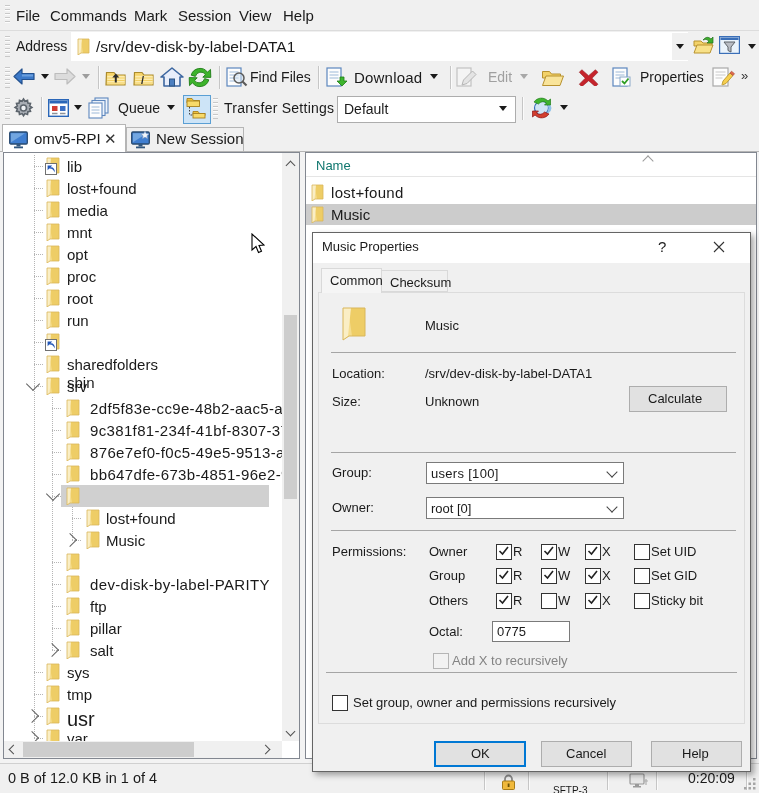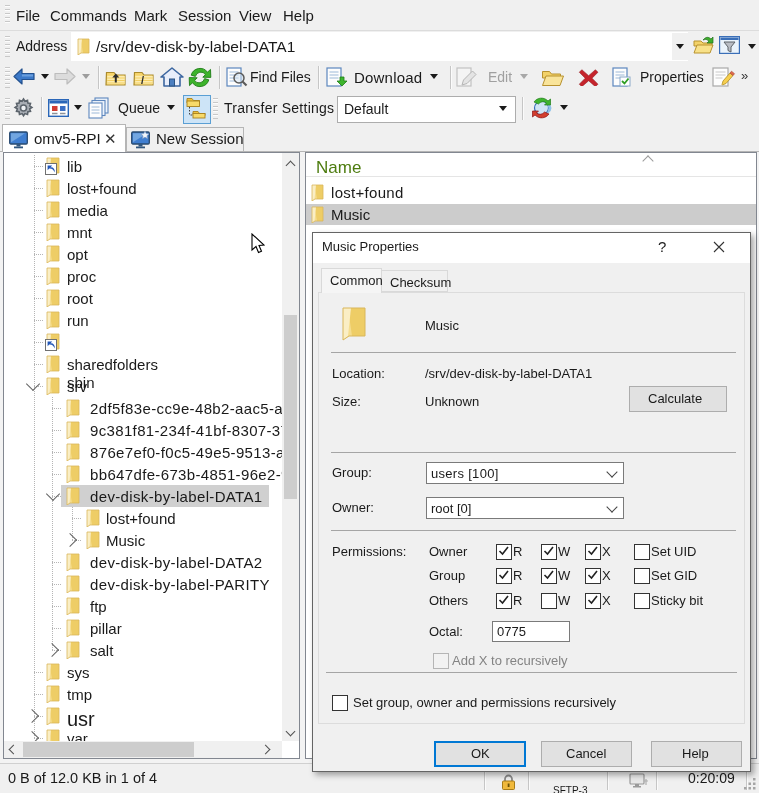--- a/index.html
+++ b/index.html
@@ -182,21 +182,21 @@
 <svg class="ab" style="left:131px;top:131px" width="19" height="18" viewBox="0 0 19 18">
 <rect x="0.7" y="1" width="17.6" height="12" rx="1.2" fill="#3f7ed0" stroke="#27496f" stroke-width="1.3"></rect>
 <path d="M2 2.2 l14 0 -14 9 z" fill="#7fb0e4" opacity="0.8"></path>
 <rect x="7.5" y="13" width="4" height="2.5" fill="#30567e"></rect>
 <rect x="5" y="15.5" width="9" height="1.8" fill="#30567e"></rect>
     <path d="M14 0 l1.2 2.6 2.8 0.3 -2 1.9 0.5 2.8 -2.5 -1.4 -2.5 1.4 0.5 -2.8 -2 -1.9 2.8 -0.3 z" fill="#f2f6fb" stroke="#7a97c0" stroke-width="0.7"></path>
   </svg>
 <div class="t" style="left:156px;top:131px;font-size:15px">New Session</div>
 <div class="ab" style="left:3px;top:152px;width:297px;height:607px;background:#fff;border:1px solid #828790;box-sizing:border-box"></div>
 <div class="ab" style="left:305px;top:152px;width:452px;height:607px;background:#fff;border:1px solid #828790;box-sizing:border-box"></div>
-<div class="t" style="left:316px;top:159px;font-size:17px;color:#4d7c0f">Name</div>
+<div class="t" style="left:316px;top:159px;font-size:13px;color:#0f766e">Name</div>
 <div class="ab" style="left:306px;top:176px;width:450px;height:1px;background:#e5e5e5"></div>
 <div class="chev" style="left:644px;top:157px;width:7px;height:7px;transform:rotate(-135deg);border-color:#9a9a9a"></div>
 <svg class="ab" style="left:311px;top:184px" width="13" height="17" viewBox="0 0 13 17">
 <path d="M1 1 h11 v14 h-8 l-3 2 z" fill="#f5dd8f"></path>
 <path d="M3.5 1 H12 V15 H6 z" fill="#eecd66"></path>
 <path d="M1 1 h4 l-1.5 14 l-2.5 2 z" fill="#faeec5"></path>
 <path d="M1 1 h11 v14 h-8 l-3 2 z" fill="none" stroke="#d9b65a" stroke-width="0.8"></path>
   </svg>
 <div class="t" style="left:331px;top:185px;font-size:15px;letter-spacing:0.3px">lost+found</div>
 <div class="ab" style="left:306px;top:204px;width:450px;height:21px;background:#cccccc"></div>
@@ -343,21 +343,20 @@
 <div class="t" style="left:90px;top:467px;font-size:15px;letter-spacing:0.35px;">bb647dfe-673b-4851-96e2-9a7</div>
 <div class="ab" style="left:61px;top:485px;width:208px;height:22px;background:#d0d0d0"></div>
 <div class="doth" style="left:52px;top:496px;width:10px"></div>
 <div class="chev" style="left:48px;top:489px;transform:rotate(45deg)"></div>
 <svg class="ab" style="left:66px;top:487px" width="14" height="18" viewBox="0 0 14 18">
 <path d="M1 1 h12 v15 h-9 l-3 2 z" fill="#f5dd8f"></path>
 <path d="M3.5 1 H13 V16 H6 z" fill="#eecd66"></path>
 <path d="M1 1 h4 l-1.5 15 l-2.5 2 z" fill="#faeec5"></path>
 <path d="M1 1 h12 v15 h-9 l-3 2 z" fill="none" stroke="#d9b65a" stroke-width="0.8"></path>
       </svg>
-<div class="t" style="left:90px;top:489px;font-size:15px;letter-spacing:0.35px;">dev-disk-by-label-DATA1</div>
 <div class="doth" style="left:72px;top:518px;width:10px"></div>
 <svg class="ab" style="left:86px;top:509px" width="14" height="18" viewBox="0 0 14 18">
 <path d="M1 1 h12 v15 h-9 l-3 2 z" fill="#f5dd8f"></path>
 <path d="M3.5 1 H13 V16 H6 z" fill="#eecd66"></path>
 <path d="M1 1 h4 l-1.5 15 l-2.5 2 z" fill="#faeec5"></path>
 <path d="M1 1 h12 v15 h-9 l-3 2 z" fill="none" stroke="#d9b65a" stroke-width="0.8"></path>
       </svg>
 <div class="t" style="left:106px;top:511px;font-size:15px;">lost+found</div>
 <div class="doth" style="left:72px;top:540px;width:10px"></div>
 <div class="chev" style="left:65px;top:535px;transform:rotate(-45deg)"></div>
@@ -368,21 +367,20 @@
 <path d="M1 1 h12 v15 h-9 l-3 2 z" fill="none" stroke="#d9b65a" stroke-width="0.8"></path>
       </svg>
 <div class="t" style="left:106px;top:533px;font-size:15px;">Music</div>
 <div class="doth" style="left:52px;top:562px;width:10px"></div>
 <svg class="ab" style="left:66px;top:553px" width="14" height="18" viewBox="0 0 14 18">
 <path d="M1 1 h12 v15 h-9 l-3 2 z" fill="#f5dd8f"></path>
 <path d="M3.5 1 H13 V16 H6 z" fill="#eecd66"></path>
 <path d="M1 1 h4 l-1.5 15 l-2.5 2 z" fill="#faeec5"></path>
 <path d="M1 1 h12 v15 h-9 l-3 2 z" fill="none" stroke="#d9b65a" stroke-width="0.8"></path>
       </svg>
-<div class="t" style="left:90px;top:555px;font-size:15px;letter-spacing:0.35px;">dev-disk-by-label-DATA2</div>
 <div class="doth" style="left:52px;top:584px;width:10px"></div>
 <svg class="ab" style="left:66px;top:575px" width="14" height="18" viewBox="0 0 14 18">
 <path d="M1 1 h12 v15 h-9 l-3 2 z" fill="#f5dd8f"></path>
 <path d="M3.5 1 H13 V16 H6 z" fill="#eecd66"></path>
 <path d="M1 1 h4 l-1.5 15 l-2.5 2 z" fill="#faeec5"></path>
 <path d="M1 1 h12 v15 h-9 l-3 2 z" fill="none" stroke="#d9b65a" stroke-width="0.8"></path>
       </svg>
 <div class="t" style="left:90px;top:577px;font-size:15px;letter-spacing:0.35px;">dev-disk-by-label-PARITY</div>
 <div class="doth" style="left:52px;top:606px;width:10px"></div>
 <svg class="ab" style="left:66px;top:597px" width="14" height="18" viewBox="0 0 14 18">

